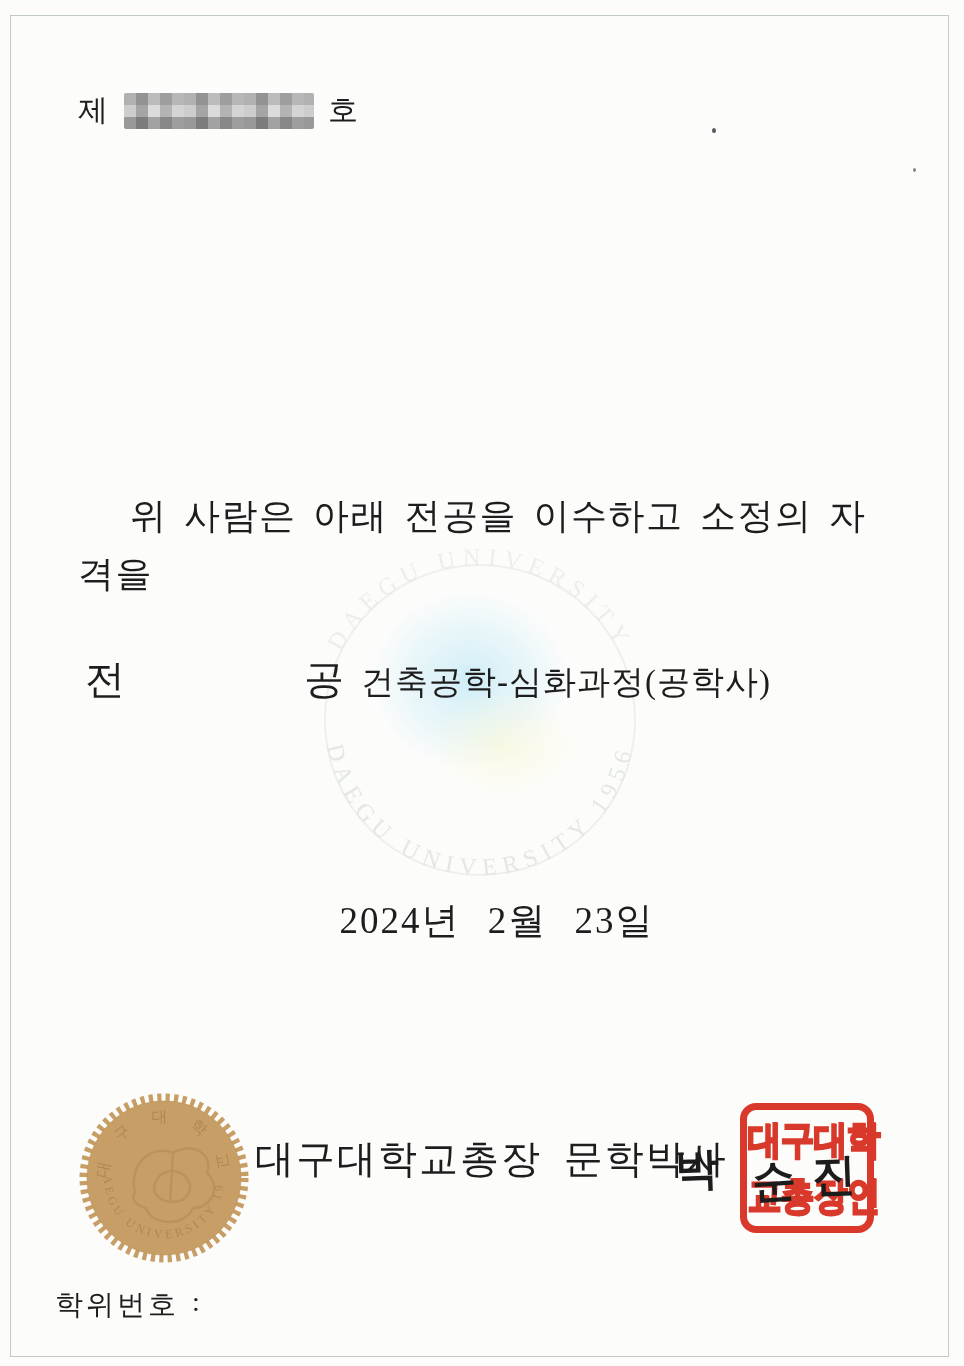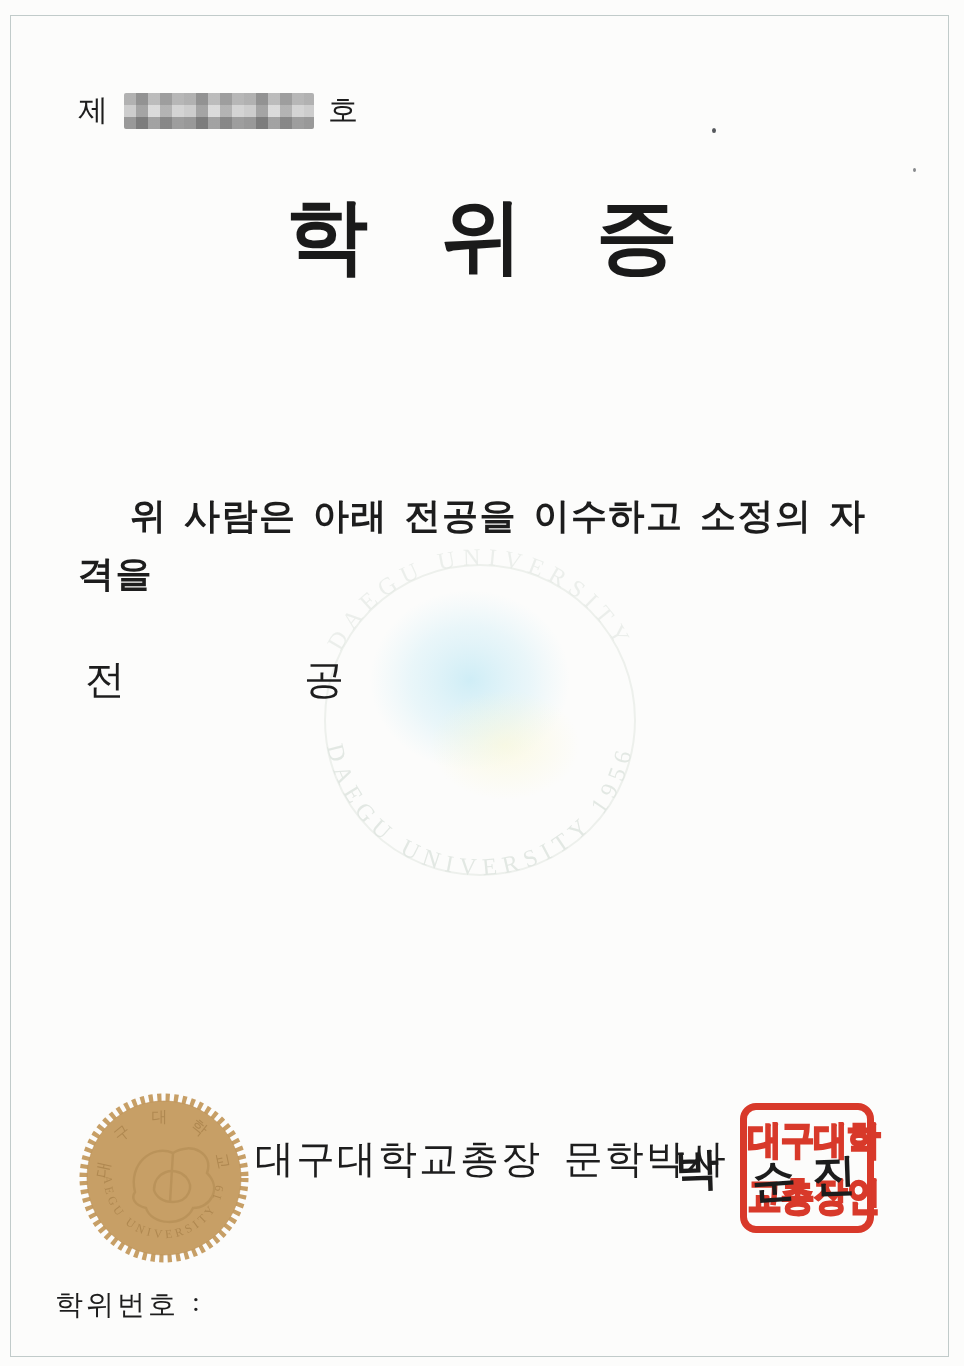--- a/index.html
+++ b/index.html
@@ -39,21 +39,21 @@
     text-indent:0.32em;
     color:#1a1a1a;
   }
   
   .body-text{
     position:absolute;left:78px;top:488px;width:795px;
     font-size:36px;line-height:1.6;
     letter-spacing:1.5px;
     word-spacing:6px;
   }
-  .body-text .line1{display:block;text-indent:52px;font-weight:bold;}
+  .body-text .line1{display:block;text-indent:52px;}
   .body-text .line2{display:block;}
   
   .major-row{
     position:absolute;left:85px;top:652px;
     display:flex;align-items:baseline;
     font-size:40px;letter-spacing:1px;
   }
   .major-row .label-char2{margin-left:178px;}
   .major-row .major-value{margin-left:16px;font-size:33px;letter-spacing:1px;}
   
@@ -144,31 +144,32 @@
       <textPath href="#wmBottom" startOffset="50%">DAEGU UNIVERSITY 1956</textPath>
     </text>
   </svg>
 
   <div class="serial">
     <span>제</span>
     <span class="redacted"></span>
     <span>호</span>
   </div>
 
-  <div class="title">학 위 증</div>
 
   <div class="body-text">
     <span class="line1">위 사람은 아래 전공을 이수하고 소정의 자격을</span>
   </div>
 
   <div class="major-row">
     <span class="label-char1">전</span>
     <span class="label-char2">공</span>
-  </div>
-
+    <span class="major-value">건축공학-심화과정(공학사)</span>
+  </div>
+
+  <div class="date-line">2024년 2월 23일</div>
 
   <svg class="gold-seal" viewBox="0 0 172 172">
     <defs>
       <path id="gsTop" d="M 30,86 A 56,56 0 0 1 142,86" fill="none"></path>
       <path id="gsBottom" d="M 26,86 A 60,60 0 0 0 146,86" fill="none"></path>
     </defs>
     <circle cx="86" cy="86" r="80" fill="none" stroke="#c79f66" stroke-width="9" stroke-dasharray="4.2 4.2"></circle>
     <circle cx="86" cy="86" r="77" fill="#c79f66"></circle>
     <circle cx="86" cy="86" r="77" fill="none" stroke="#bd9157" stroke-width="1" opacity="0.6"></circle>
     <g stroke="#b18a52" fill="none" opacity="0.55" stroke-width="2.5">

